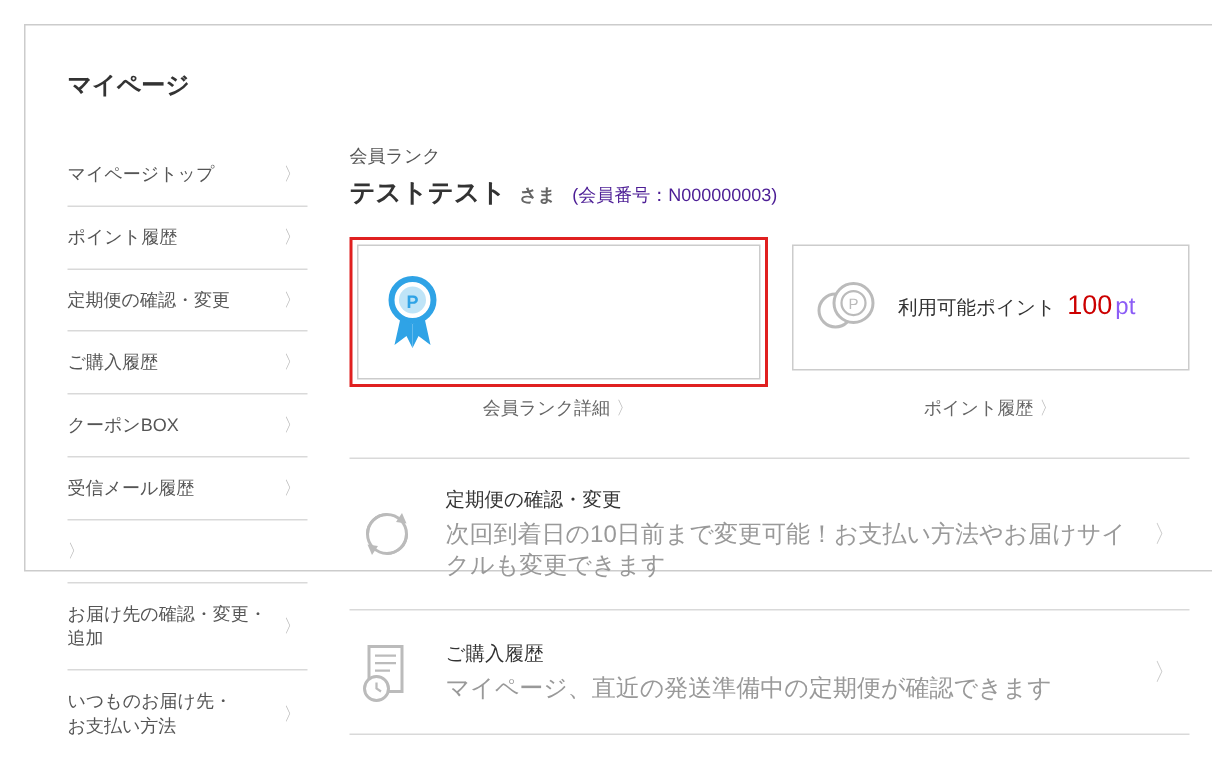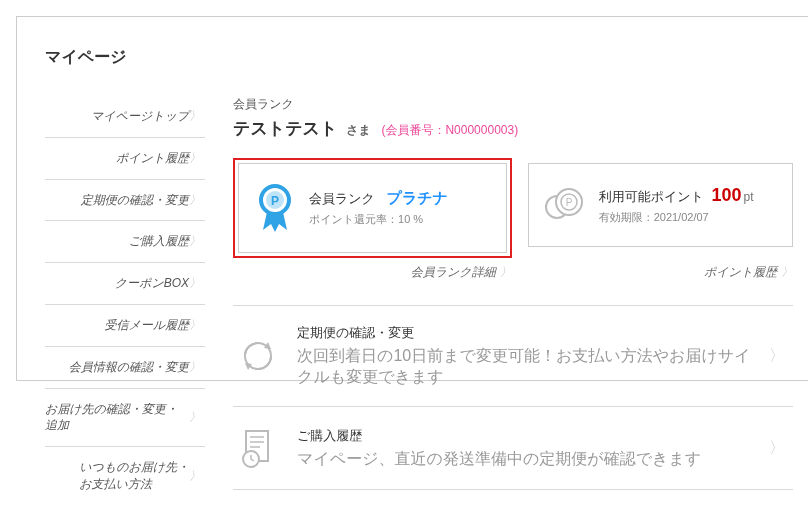--- a/index.html
+++ b/index.html
@@ -30,28 +30,27 @@
     display: flex;
     gap: 28px;
   }
   .sidebar {
     width: 160px;
     flex-shrink: 0;
   }
   .side-item {
     display: flex;
     align-items: center;
-    justify-content: flex-end;
+    justify-content: space-between;
     padding: 12px 4px 12px 0;
     border-bottom: 1px solid #d9d9d9;
     font-size: 12px;
     color: #555;
     cursor: pointer;
     line-height: 1.4;
-    font-style: italic;
   }
   .side-item .chev {
     color: #bbb;
     font-size: 12px;
   }
   .main {
     flex: 1;
     min-width: 0;
   }
   .welcome {
@@ -66,21 +65,21 @@
   }
   .username-line .suffix {
     font-size: 12px;
     font-weight: bold;
     color: #666;
     margin-left: 4px;
   }
   .username-line .memno {
     font-size: 12px;
     font-weight: normal;
-    color: #ec4899;
+    color: #4c1d95;
     margin-left: 6px;
   }
   .card-row {
     display: flex;
     gap: 16px;
   }
   .card-wrap { flex: 1; }
   .rank-wrap { flex: 1.05; }
   .card {
     border: 1px solid #ccc;
@@ -105,40 +104,39 @@
   }
   .rank-value {
     color: #1e90ff;
     font-size: 15px;
     font-weight: bold;
     margin-left: 8px;
   }
   .points-value {
     color: #c00;
     font-size: 18px;
-    font-weight: bold;
+    font-weight: normal;
     margin-left: 4px;
   }
   .points-unit {
-    color: #737373;
-    font-size: 12px;
+    color: #8b5cf6;
+    font-size: 16px;
     margin-left: 2px;
   }
   .card-link-row {
     display: flex;
     margin-top: 6px;
   }
   .card-link-row .spacer { flex: 1.05; margin-right:16px;}
   .card-link-row .right { flex:1; }
   .card-link {
     font-size: 12px;
     color: #666;
-    text-align: right;
+    text-align: center;
     cursor: pointer;
-    font-style: italic;
   }
   .card-link .chev { color:#bbb; margin-left:4px; }
   .list {
     margin-top: 24px;
     border-top: 1px solid #d9d9d9;
   }
   .list-item {
     display: flex;
     align-items: center;
     gap: 16px;
@@ -200,21 +198,20 @@
         </div>
       <div class="side-item">
           <span>クーポンBOX</span>
           <span class="chev">〉</span>
         </div>
       <div class="side-item">
           <span>受信メール履歴</span>
           <span class="chev">〉</span>
         </div>
       <div class="side-item">
-          <span>会員情報の確認・変更</span>
           <span class="chev">〉</span>
         </div>
       <div class="side-item">
           <span>お届け先の確認・変更・追加</span>
           <span class="chev">〉</span>
         </div>
       <div class="side-item">
           <span style="white-space:pre-line">いつものお届け先・
 お支払い方法</span>
           <span class="chev">〉</span>
@@ -237,49 +234,37 @@
         <div class="card-wrap rank-wrap">
           <div class="highlight-frame">
             <div class="card">
               <svg class="ribbon-svg" viewBox="0 0 44 52">
                 <circle cx="22" cy="18" r="14" fill="none" stroke="#2fa3e6" stroke-width="4"></circle>
                 <circle cx="22" cy="18" r="9" fill="#bfe4f7"></circle>
                 <text x="22" y="23" text-anchor="middle" font-size="12" fill="#2fa3e6" font-weight="bold">P</text>
                 <path d="M14 30 L10 48 L18 42 L22 50 L22 34 Z" fill="#2fa3e6"></path>
                 <path d="M30 30 L34 48 L26 42 L22 50 L22 34 Z" fill="#2fa3e6"></path>
               </svg>
-              <div>
-                <div class="card-title">
-                  <span>会員ランク</span>
-                  <span class="rank-value">プラチナ</span>
-                </div>
-                <div class="card-sub">
-                  <span>ポイント還元率：</span><span>10 %</span>
-                </div>
-              </div>
             </div>
           </div>
         </div>
 
         <div class="card-wrap">
           <div style="padding:5px 0 0 0">
             <div class="card">
               <svg class="coins-svg" viewBox="0 0 44 40">
                 <circle cx="14" cy="22" r="11" fill="none" stroke="#bbb" stroke-width="2"></circle>
                 <circle cx="26" cy="17" r="13" fill="#fff" stroke="#bbb" stroke-width="2"></circle>
                 <circle cx="26" cy="17" r="8" fill="none" stroke="#bbb" stroke-width="1.5"></circle>
                 <text x="26" y="21" text-anchor="middle" font-size="10" fill="#bbb">P</text>
               </svg>
               <div>
                 <div class="card-title">
                   <span>利用可能ポイント</span>
                   <span class="points-value">100</span><span class="points-unit">pt</span>
-                </div>
-                <div class="card-sub">
-                  <span>有効期限：</span><span>2021/02/07</span>
                 </div>
               </div>
             </div>
           </div>
         </div>
       </div>
 
       <div class="card-link-row">
         <div class="spacer">
           <div class="card-link">

